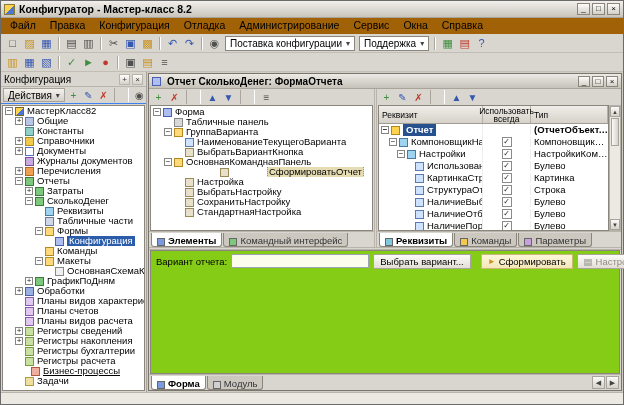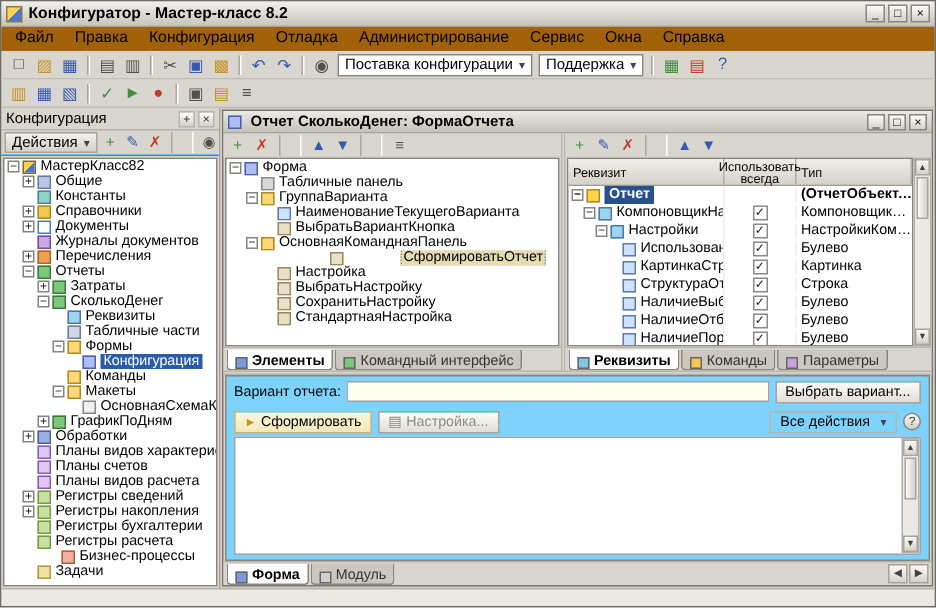--- a/index.html
+++ b/index.html
@@ -95,21 +95,21 @@
   .cbox{width:10px;height:10px;border:1px solid #8a8a8a;background:#fff;font-size:8px;line-height:8px;text-align:center;color:#222}
   .cbox:empty{border:none;background:transparent}
   .rowsel{font-weight:bold}
   .rowsel .tlabel{background:#26518e;color:#fff;padding:0 3px}
   .boldtype{font-weight:bold}
   .vscroll{width:12px;flex:none;display:flex;flex-direction:column;background:#ece9e3;border:1px solid #b4b0a8}
   .sb-arrow{height:11px;flex:none;font-size:6px;line-height:10px;text-align:center;color:#444;border:1px solid #a8a49c;background:linear-gradient(#fbfaf8,#d6d2c9)}
   .sb-thumb{flex:none;height:28px;margin:1px;border:1px solid #a8a49c;background:linear-gradient(90deg,#fbfaf8,#d6d2c9)}
   .sb-fill{flex:1}
   .hsplit{height:3px;flex:none;background:#d9d6cf;border-top:1px solid #b8b4ac;border-bottom:1px solid #b8b4ac}
-  .preview{flex:1;min-height:0;display:flex;flex-direction:column;background:#7dd3fc;border:1px solid #8a867e;margin:0 1px}
+  .preview{flex:1;min-height:0;display:flex;flex-direction:row;background:#84cc16;border:1px solid #8a867e;margin:0 1px}
   .prow{height:20px;flex:none;display:flex;align-items:center;gap:4px;padding:0 5px}
   .plabel{font-size:9.5px;white-space:nowrap}
   .pinput{flex:1;height:14px;border:1px solid #9aa4b4;background:#fdfdee;font-size:9.5px;padding:0 2px;font-family:inherit}
   .pbtn{display:inline-flex;align-items:center;gap:3px;height:15px;padding:0 6px;border:1px solid #a8a49c;background:linear-gradient(#fdfcfa,#e2ded6);font-size:9.5px;white-space:nowrap}
   .genbtn{background:linear-gradient(#fdf7dd,#f3e6b8);border-color:#c9b878}
   .play{color:#c8921e;font-size:8px}
   .disabled{color:#8e8a84}
   .spacer{flex:1}
   .allact{background:transparent;border-color:#b8b4ac}
   .roundbtn{width:12px;height:12px;flex:none;border-radius:50%;border:1px solid #8a867e;background:linear-gradient(#fdfcfa,#d6d2c9);font-size:8px;line-height:10px;text-align:center;color:#333}
@@ -411,21 +411,21 @@
             <span class="ticon ic-reg"></span>
             <span class="tlabel">Регистры бухгалтерии</span>
           </div>
 
           <div class="trow" style="padding-left: 12px;">
             <span class="exp"></span>
             <span class="ticon ic-reg"></span>
             <span class="tlabel">Регистры расчета</span>
           </div>
 
-          <div class="trow" style="padding-left: 28px;">
+          <div class="trow" style="padding-left: 18px; text-decoration: underline;">
             <span class="exp"></span>
             <span class="ticon ic-bp"></span>
             <span class="tlabel">Бизнес-процессы</span>
           </div>
 
           <div class="trow" style="padding-left: 12px;">
             <span class="exp"></span>
             <span class="ticon ic-task"></span>
             <span class="tlabel">Задачи</span>
           </div>

